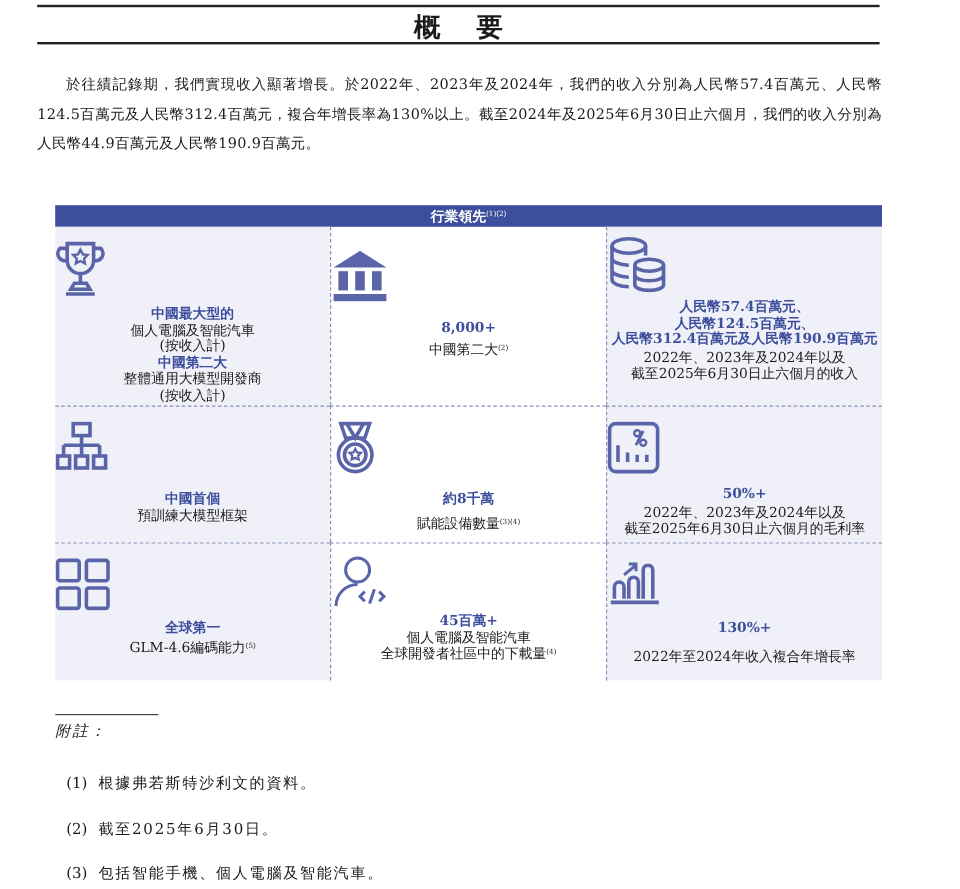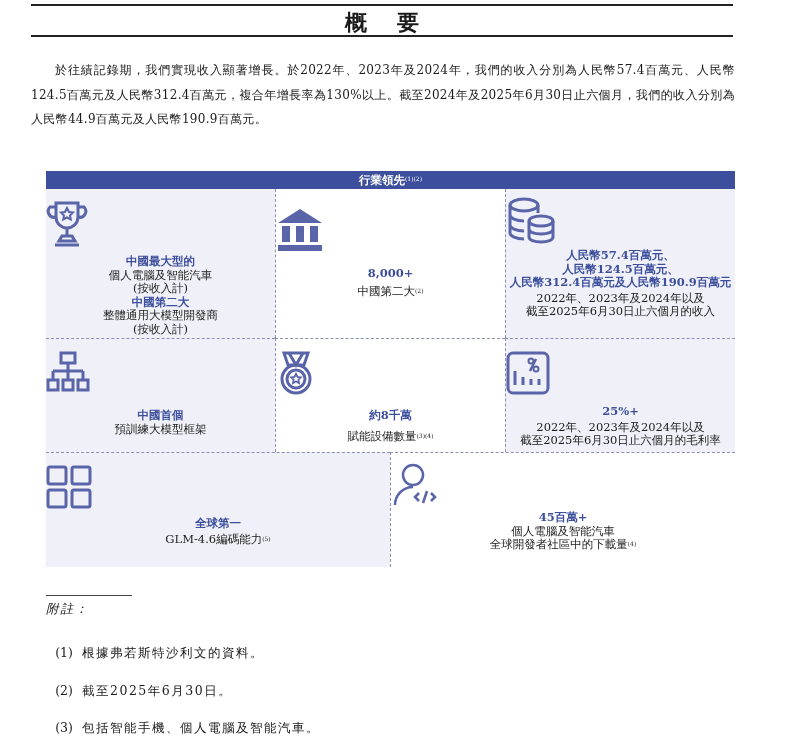--- a/index.html
+++ b/index.html
@@ -110,21 +110,21 @@
       <span style="margin-top:7px"><span>賦能設備數量</span><sup>(3)(4)</sup></span>
     </div>
     <div class="cell shade">
       <svg class="icon" style="margin-top:12px;margin-bottom:10px" width="44" height="44" viewBox="0 0 44 44" fill="none" stroke="#5a64a8" stroke-width="3">
         <rect x="2" y="2" width="40" height="40" rx="5"></rect>
         <path d="M9 20v14M17 26v8M25 28v6M33 28v6"></path>
         <path d="M30 8l-6 12" stroke-width="2.5"></path>
           <circle cx="25" cy="10" r="2.5" stroke-width="2"></circle>
           <circle cx="30" cy="18" r="2.5" stroke-width="2"></circle>
       </svg>
-      <span class="hl">25%+</span>
+      <span class="hl">50%+</span>
       <span style="margin-top:2px">2022年、2023年及2024年以及</span>
       <span>截至2025年6月30日止六個月的毛利率</span>
     </div>
   </div>
 
   <div class="row row3">
     <div class="cell shade">
       <svg class="icon" style="margin-top:12px;margin-bottom:8px" width="46" height="44" viewBox="0 0 46 44" fill="none" stroke="#5a64a8" stroke-width="3">
         <rect x="2" y="2" width="18" height="17" rx="2"></rect>
           <rect x="26" y="2" width="18" height="17" rx="2"></rect>
@@ -137,20 +137,29 @@
     <div class="cell">
       <svg class="icon" style="margin-top:10px;margin-bottom:4px" width="50" height="44" viewBox="0 0 50 44" fill="none" stroke="#5a64a8" stroke-width="2.5">
         <circle cx="22" cy="12" r="10"></circle>
         <path d="M4 42c0-10 8-18 18-18"></path>
         <path d="M28 30l-4 4 4 4M40 30l4 4-4 4M36 28l-4 12"></path>
       </svg>
       <span class="hl">45百萬+</span>
       <span>個人電腦及智能汽車</span>
       <span><span>全球開發者社區中的下載量</span><sup>(4)</sup></span>
     </div>
+    <div class="cell shade">
+      <svg class="icon" style="margin-top:12px;margin-bottom:12px" width="48" height="40" viewBox="0 0 48 40" fill="none" stroke="#5a64a8" stroke-width="3">
+        <path d="M6 34V24a4 4 0 0 1 8 0v10M18 34V20a4 4 0 0 1 8 0v14M30 34V10a4 4 0 0 1 8 0v24"></path>
+        <path d="M3 37h40"></path>
+        <path d="M14 14l10-8M18 5h6v6" stroke-width="2.5"></path>
+      </svg>
+      <span class="hl">130%+</span>
+      <span style="margin-top:10px">2022年至2024年收入複合年增長率</span>
+    </div>
   </div>
 </div>
 
 <div class="notes-line"></div>
 <div class="notes-title">附註：</div>
 <div class="note" style="top:645px"><span class="num">(1)</span><span>根據弗若斯特沙利文的資料。</span></div>
 <div class="note" style="top:683px"><span class="num">(2)</span><span>截至2025年6月30日。</span></div>
 <div class="note" style="top:720px"><span class="num">(3)</span><span>包括智能手機、個人電腦及智能汽車。</span></div>
 
 </body></html>

